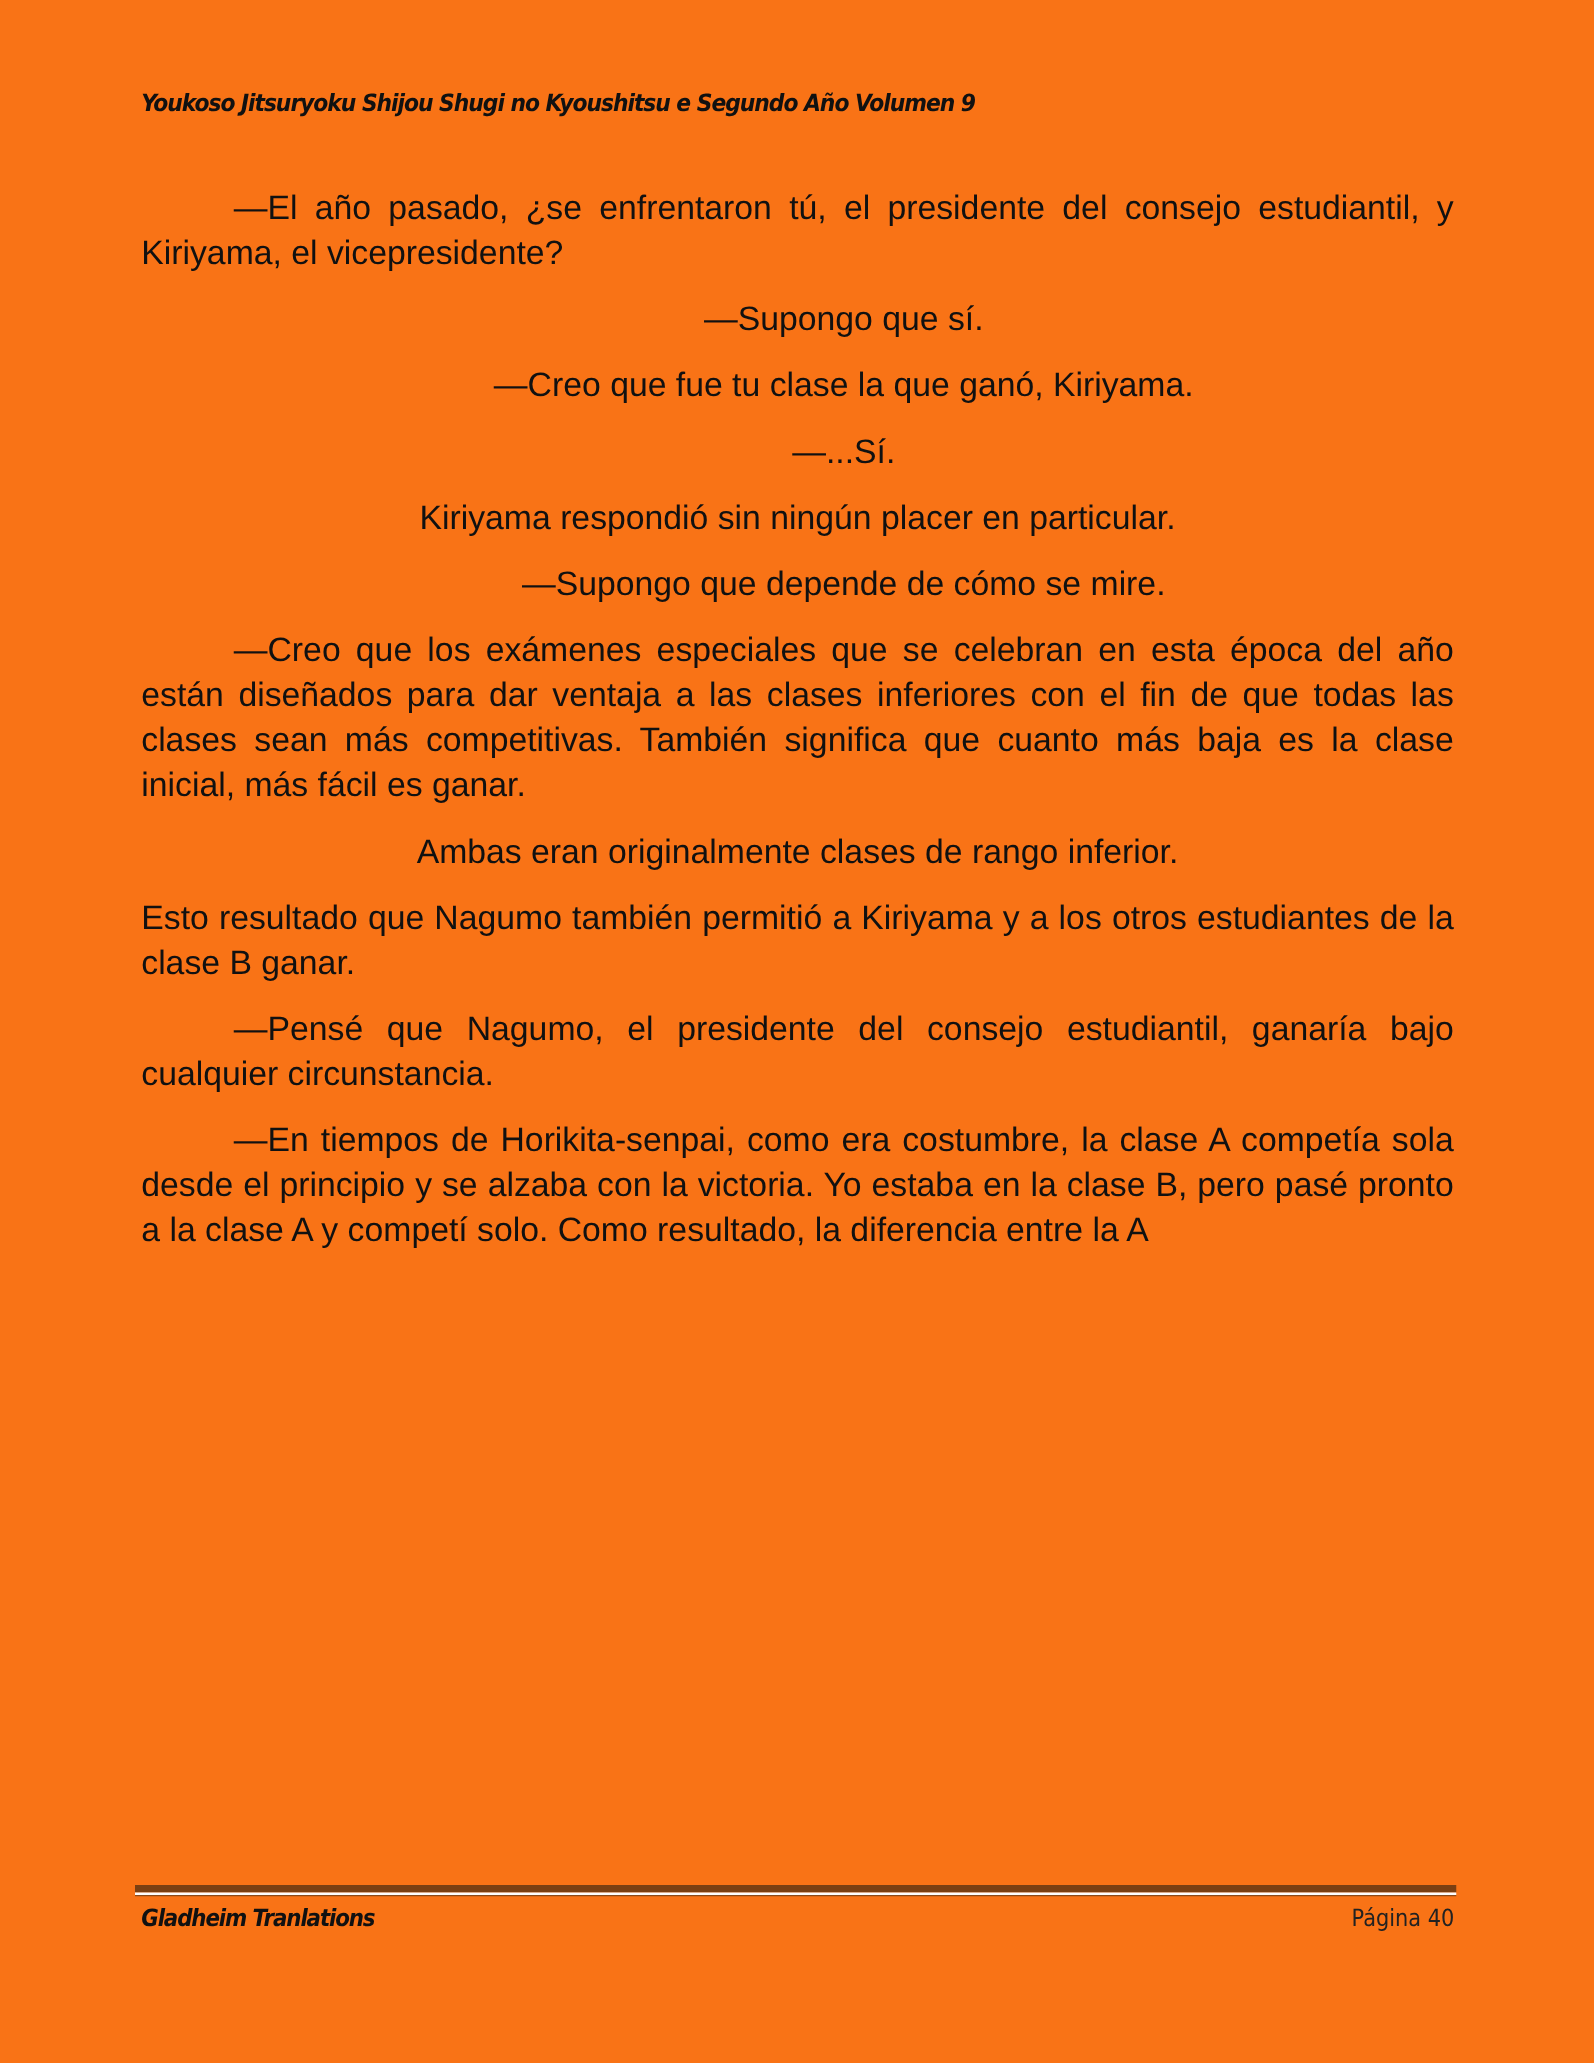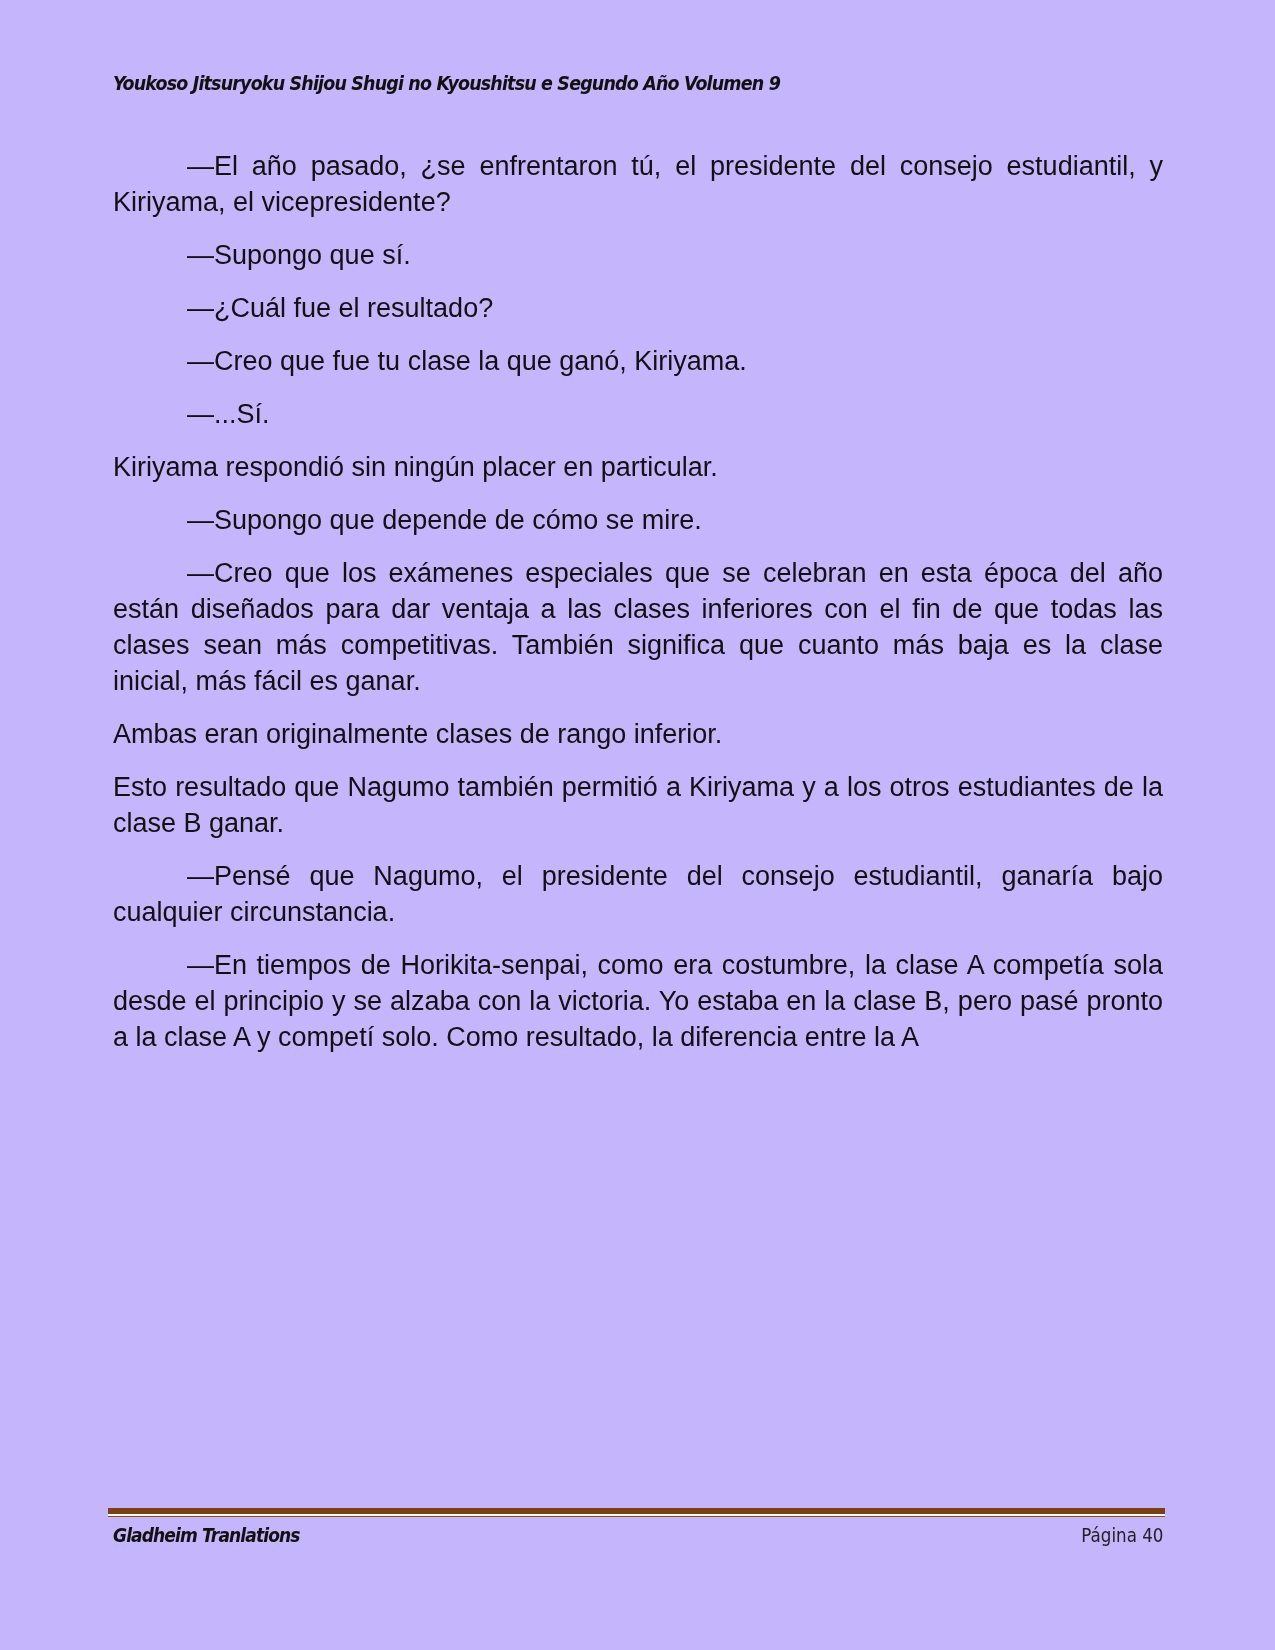--- a/index.html
+++ b/index.html
@@ -1,33 +1,33 @@
 <!DOCTYPE html>
 <html><head>
   <meta charset="utf-8">
   <style>
     html, body { margin: 0; padding: 0; background: #ffffff; }
     body { width: 1275px; height: 1650px; position: relative; overflow: hidden; }
-    .page { position: absolute; left: 0; top: 0; width: 1275px; height: 1650px; background: #c4b5fd; }
+    .page { position: absolute; left: 0; top: 0; width: 1275px; height: 1650px; background: #f97316; }
     .header {
       position: absolute; left: 113px; top: 72px;
       font-family: "DejaVu Sans", sans-serif;
       font-weight: bold; font-style: italic;
       font-size: 19px; letter-spacing: -0.9px;
       color: #111; transform: scaleX(0.92); transform-origin: left top;
       white-space: nowrap;
     }
     .body-text {
       position: absolute; left: 113px; top: 148px; width: 1050px;
       font-family: "Liberation Sans", sans-serif;
       font-size: 27px; line-height: 36px; color: #111;
     }
     .body-text p { margin: 0 0 17px 0; text-align: justify; }
     .body-text p.dialog { text-indent: 74px; }
-    .body-text p.nojust { text-align: left; }
+    .body-text p.nojust { text-align: center; }
     .footer-rule {
       position: absolute; left: 108px; width: 1057px; top: 1508px;
     }
     .footer-rule .thick { height: 6px; background: #7a3f12; }
     .footer-rule .gap { height: 2px; background: #fefefe; }
     .footer-rule .thin { height: 1px; background: #8b4a1a; }
     .footer-left {
       position: absolute; left: 113px; top: 1524px;
       font-family: "DejaVu Sans", sans-serif; font-weight: bold; font-style: italic;
       font-size: 19px; letter-spacing: -1px; color: #111;
@@ -41,21 +41,20 @@
   </style>
 </head>
 <body>
 
 <div class="page">
   <div class="header">Youkoso Jitsuryoku Shijou Shugi no Kyoushitsu e  Segundo Año Volumen 9</div>
 
   <div class="body-text">
     <p class="dialog">—El año pasado, ¿se enfrentaron tú, el presidente del consejo estudiantil, y Kiriyama, el vicepresidente?</p>
     <p class="dialog nojust">—Supongo que sí.</p>
-    <p class="dialog nojust">—¿Cuál fue el resultado?</p>
     <p class="dialog nojust">—Creo que fue tu clase la que ganó, Kiriyama.</p>
     <p class="dialog nojust">—...Sí.</p>
     <p class="nojust">Kiriyama respondió sin ningún placer en particular.</p>
     <p class="dialog nojust">—Supongo que depende de cómo se mire.</p>
     <p class="dialog">—Creo que los exámenes especiales que se celebran en esta época del año están diseñados para dar ventaja a las clases inferiores con el fin de que todas las clases sean más competitivas. También significa que cuanto más baja es la clase inicial, más fácil es ganar.</p>
     <p class="nojust">Ambas eran originalmente clases de rango inferior.</p>
     <p>Esto resultado que Nagumo también permitió a Kiriyama y a los otros estudiantes de la clase B ganar.</p>
     <p class="dialog">—Pensé que Nagumo, el presidente del consejo estudiantil, ganaría bajo cualquier circunstancia.</p>
     <p class="dialog">—En tiempos de Horikita-senpai, como era costumbre, la clase A competía sola desde el principio y se alzaba con la victoria. Yo estaba en la clase B, pero pasé pronto a la clase A y competí solo. Como resultado, la diferencia entre la A</p>
   </div>

